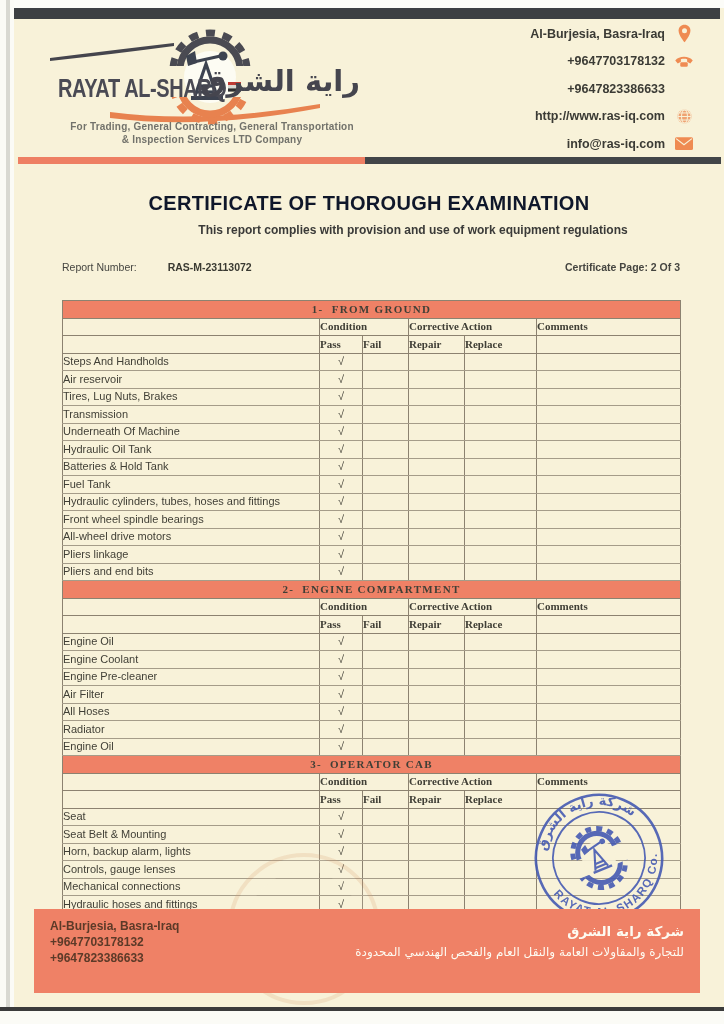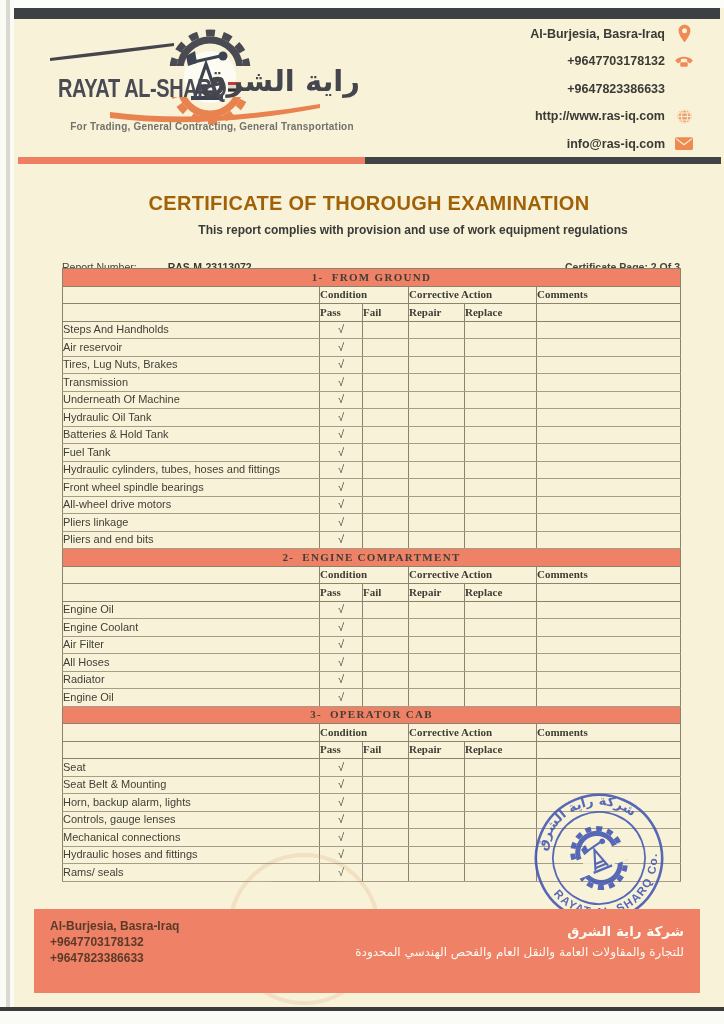--- a/index.html
+++ b/index.html
@@ -36,30 +36,30 @@
   
   .contacts{position:absolute;top:24px;right:30px;display:flex;flex-direction:column;gap:8.5px;}
   .contact-row{display:flex;align-items:center;justify-content:flex-end;height:19px;}
   .contact-text{font-size:12.5px;font-weight:bold;color:#3b3b35;}
   .contact-icon{width:20px;height:19px;margin-left:9px;display:flex;align-items:center;justify-content:center;}
   
   .sep-red{position:absolute;left:4px;top:157px;width:347px;height:7px;background:#ee7f63;}
   .sep-dark{position:absolute;left:351px;top:157px;width:356px;height:7px;background:#424548;}
   
   .title{position:absolute;left:0;top:192px;width:100%;text-align:center;
-    font-size:20px;font-weight:bold;color:#a16207;letter-spacing:.3px;}
+    font-size:20px;font-weight:bold;color:#0f172a;letter-spacing:.3px;}
   .subtitle{position:absolute;left:0;top:223px;width:100%;text-align:center;
     font-size:12px;font-weight:bold;color:#3a3a38;margin-left:44px;}
   .report-line{position:absolute;left:48px;top:261px;width:618px;display:flex;justify-content:space-between;
     font-size:10.5px;color:#454540;}
   .report-line b{color:#3a3a32;padding-left:28px;}
   .report-right{font-weight:600;}
   
   table.insp{
-    position:absolute;left:48px;top:268px;width:618px;
+    position:absolute;left:48px;top:300px;width:618px;
     border-collapse:collapse;table-layout:fixed;
     border:1.5px solid #655c4f;
   }
   table.insp td{
     border:1px solid #8c8270;height:16.5px;padding:0;overflow:hidden;
     font-size:11px;color:#403f36;vertical-align:middle;line-height:11px;
   }
   td.secttl{
     background:#ef8166;text-align:center;
     font-family:"Liberation Serif", serif;font-size:12.5px;font-weight:bold;
@@ -138,20 +138,21 @@
       <g transform="translate(184,62)">
         <rect x="0" y="0" width="13" height="3.2" fill="#bf3b34"></rect>
         <rect x="0" y="3.2" width="13" height="3.2" fill="#d8d8d2"></rect>
         <rect x="0" y="6.4" width="13" height="3.2" fill="#2e2e2e"></rect>
       </g>
     </svg>
     <span class="logo-en">RAYAT AL-SHARQ</span>
     <span class="logo-ar" dir="rtl">راية الشرق</span>
     <div class="tagline">
       <div>For Trading, General Contracting, General Transportation</div>
+      <div>&amp; Inspection Services LTD Company</div>
     </div>
   </div>
 
   <div class="contacts" id="contacts">
       <div class="contact-row">
         <span class="contact-text">Al-Burjesia, Basra-Iraq</span>
         <span class="contact-icon">
           <svg width="15" height="19" viewBox="0 0 24 30">
             <path d="M12 1C6.5 1 2.5 5.2 2.5 10.4 2.5 17.5 12 29 12 29s9.5-11.5 9.5-18.6C21.5 5.2 17.5 1 12 1z" fill="#ef8b52"></path>
             <circle cx="12" cy="10.5" r="4" fill="#f8f2d9"></circle>
@@ -370,20 +371,28 @@
         </tr>
         <tr class="itemrow">
           <td class="lbl">Engine Coolant</td>
           <td class="chk">√</td>
           <td class="chk"></td>
           <td class="chk"></td>
           <td class="chk"></td>
           <td></td>
         </tr>
         <tr class="itemrow">
+          <td class="lbl">Engine Pre-cleaner</td>
+          <td class="chk">√</td>
+          <td class="chk"></td>
+          <td class="chk"></td>
+          <td class="chk"></td>
+          <td></td>
+        </tr>
+        <tr class="itemrow">
           <td class="lbl">Air Filter</td>
           <td class="chk">√</td>
           <td class="chk"></td>
           <td class="chk"></td>
           <td class="chk"></td>
           <td></td>
         </tr>
         <tr class="itemrow">
           <td class="lbl">All Hoses</td>
           <td class="chk">√</td>

